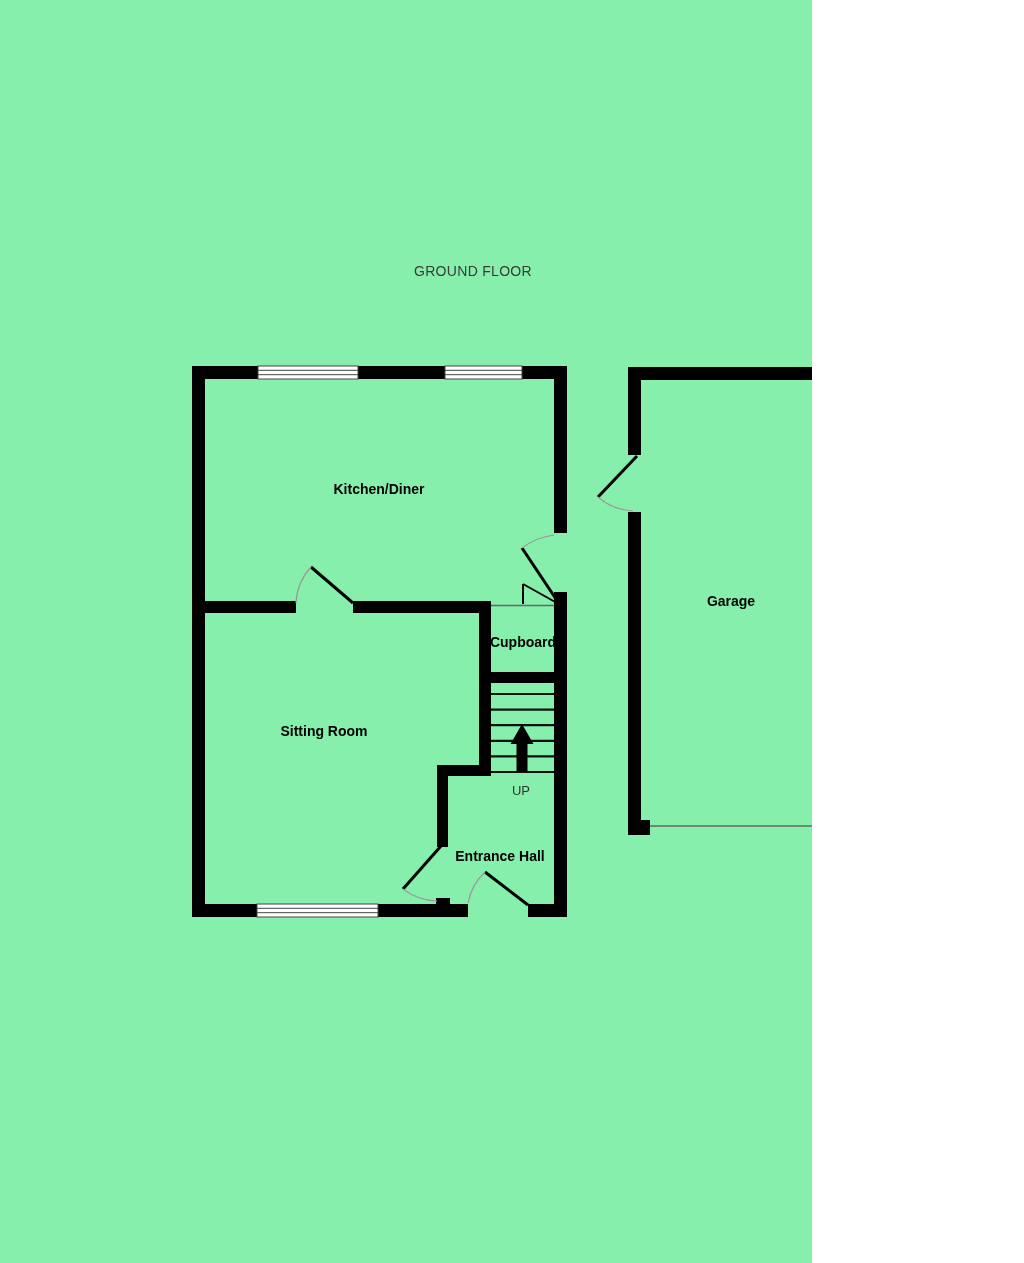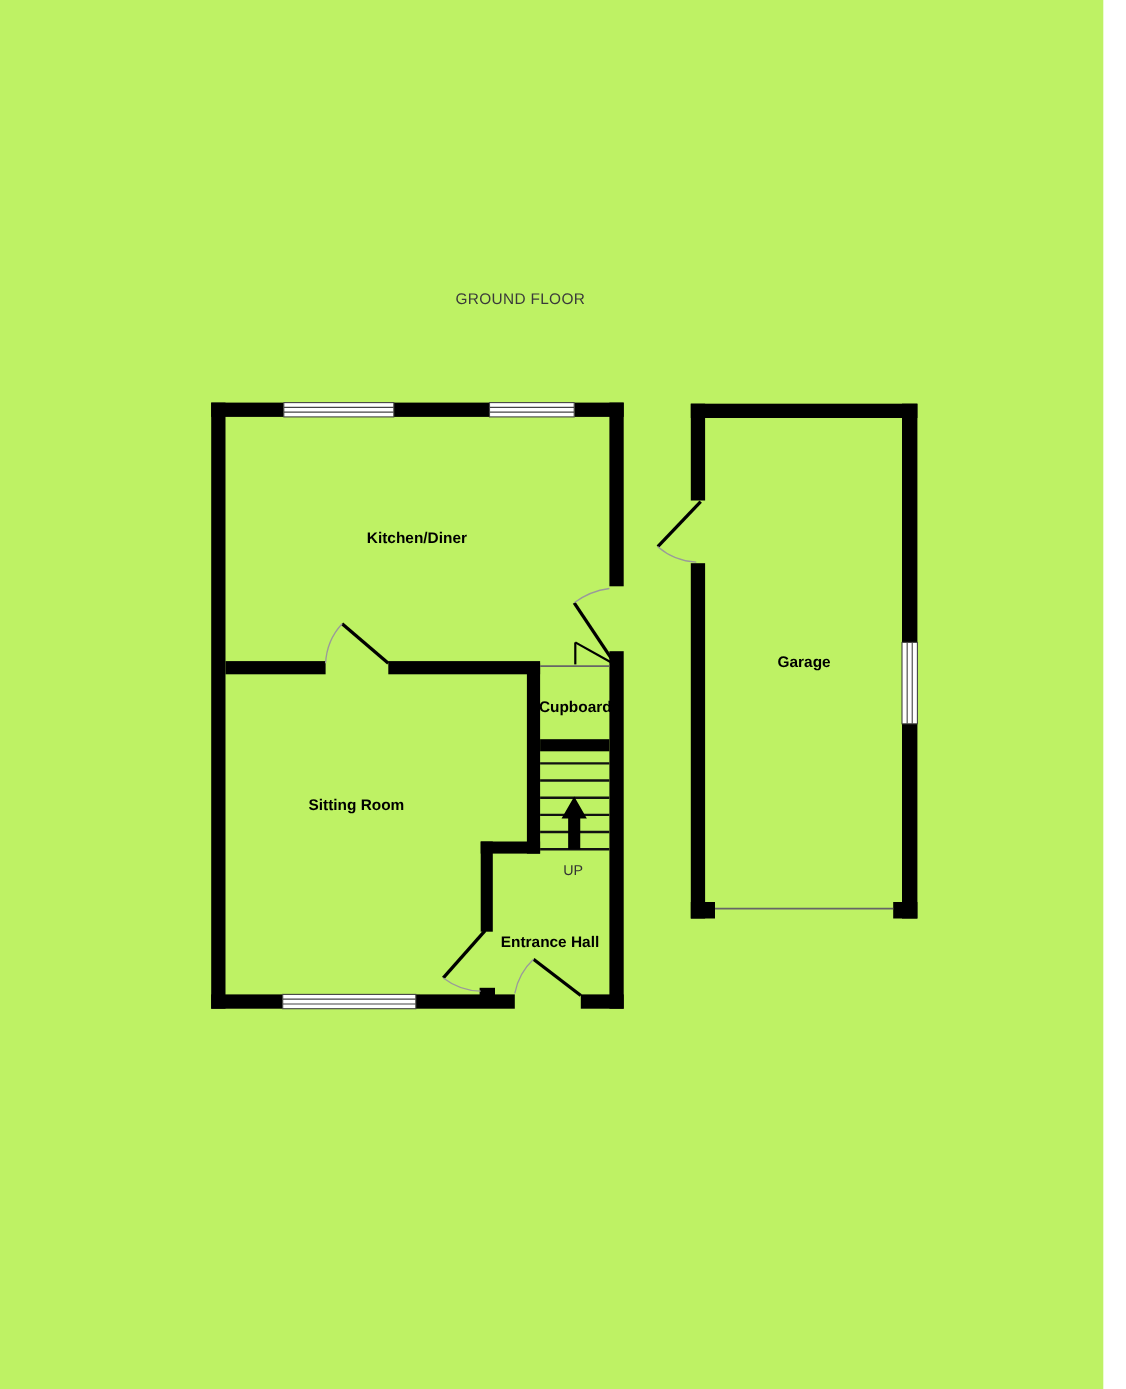--- a/index.html
+++ b/index.html
@@ -3,23 +3,23 @@
 <meta charset="utf-8">
 <style>
   html, body {
     margin: 0;
     padding: 0;
     background: #ffffff;
     font-family: "Liberation Sans", sans-serif;
   }
   #canvas {
     position: relative;
-    width: 1003px;
+    width: 812px;
     height: 1263px;
-    background: #bef264;
+    background: #86efac;
     overflow: hidden;
   }
   svg { display: block; }
   .wall   { fill: #000000; stroke: none; }
   .leaf   { stroke: #000000; stroke-width: 3; fill: none; }
   .leaf-thin { stroke: #000000; stroke-width: 2; fill: none; }
   .arc    { stroke: #9a9a9a; stroke-width: 1.2; fill: none; }
   .winbox { fill: #ffffff; stroke: #444444; stroke-width: 1; }
   .winline{ stroke: #444444; stroke-width: 1; }
   .tread  { stroke: #111111; stroke-width: 2.2; }

